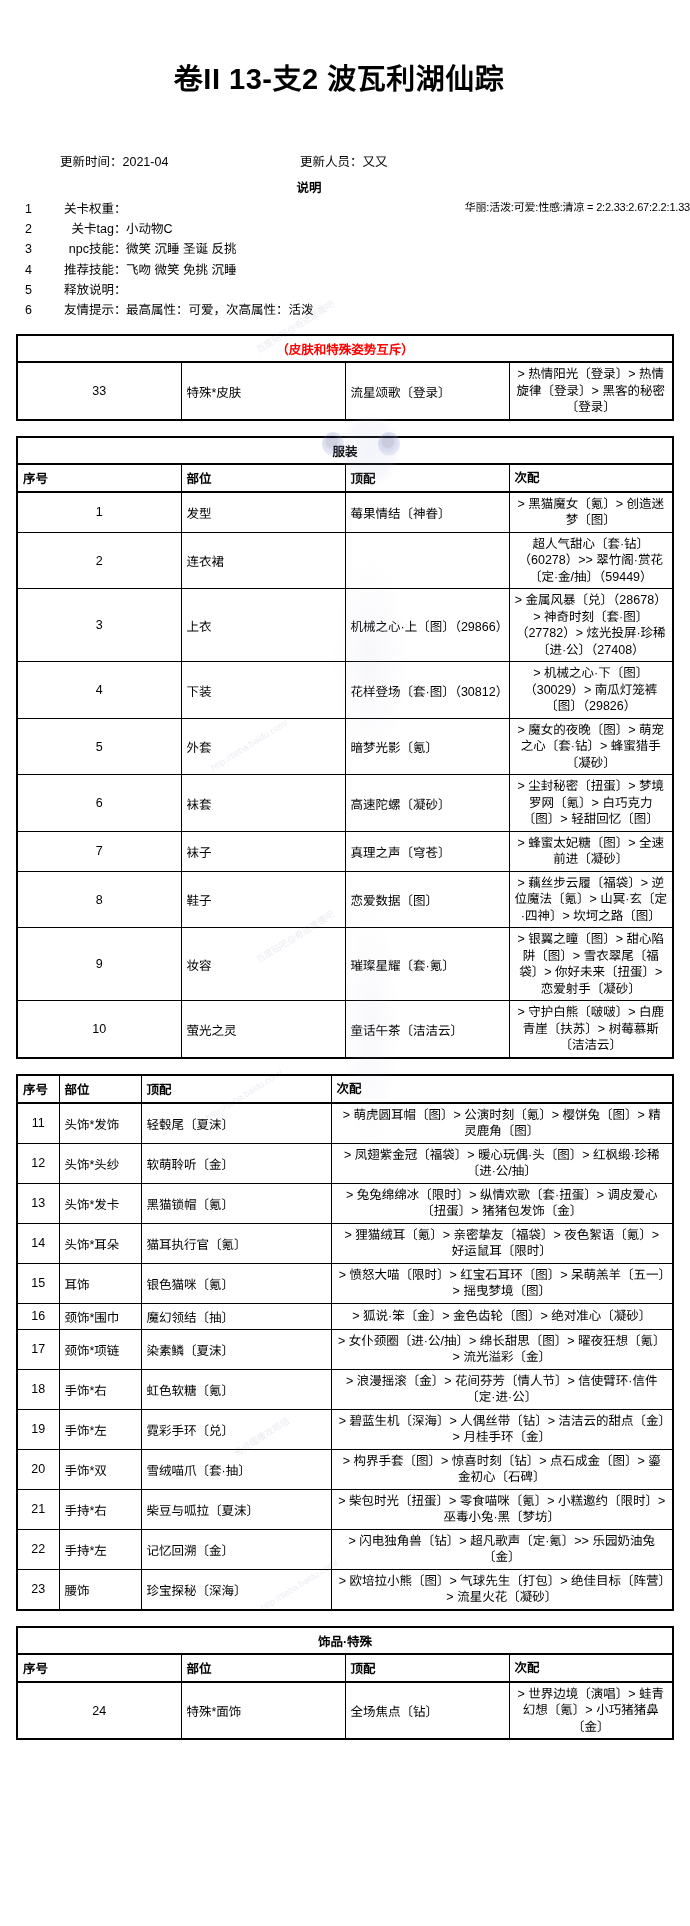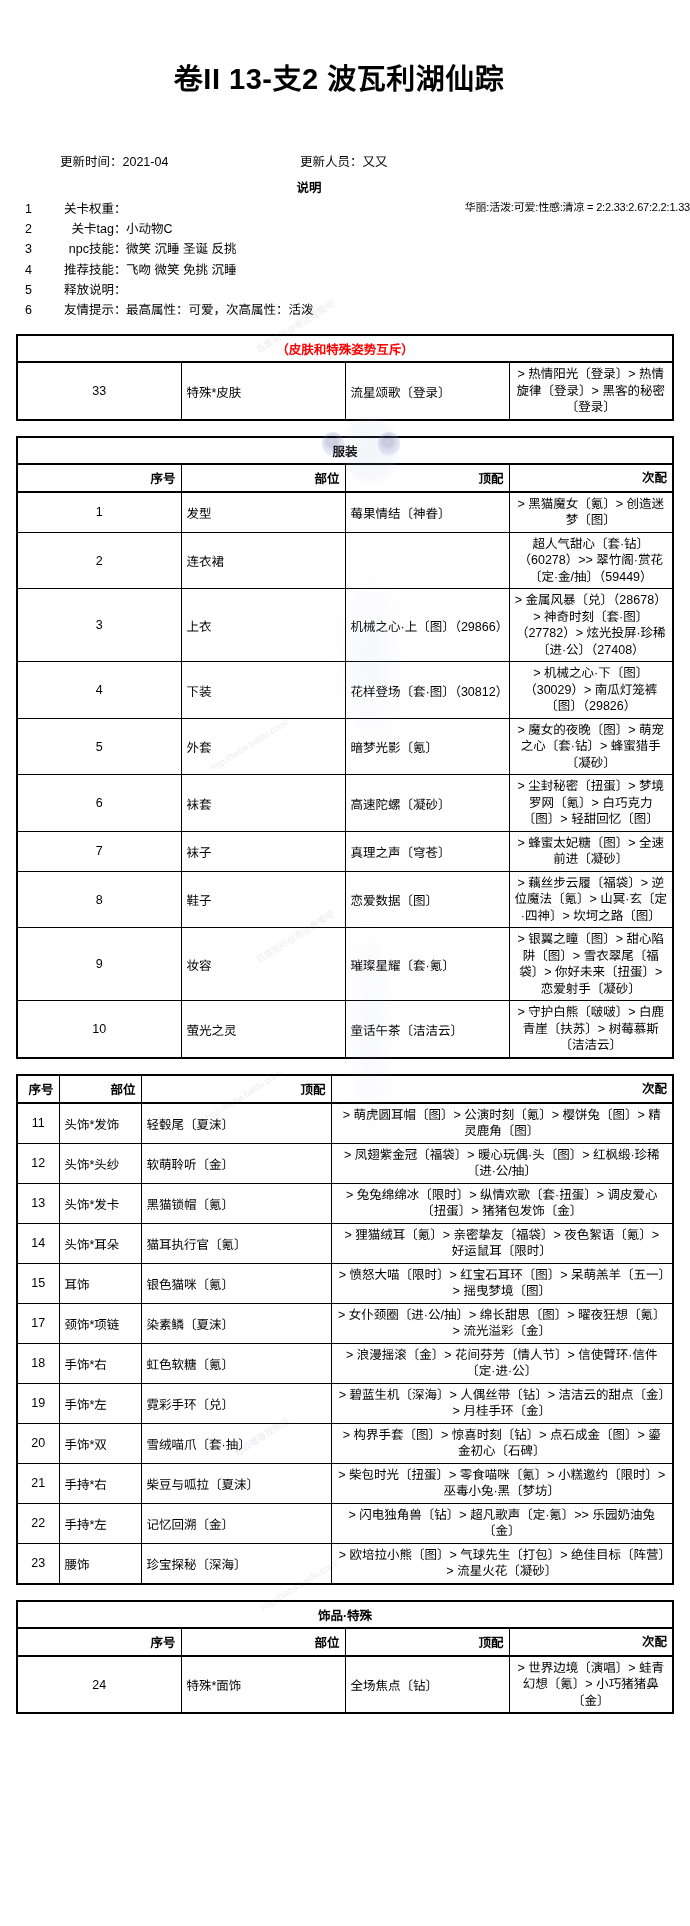--- a/index.html
+++ b/index.html
@@ -67,21 +67,21 @@
   .tbl .banner {
     text-align: center;
     font-weight: bold;
     font-size: 12.5px;
     height: 26px;
     border-left: none; border-right: none; border-top: none;
     border-bottom: 2px solid #000;
   }
   .tbl .banner.red { color: #ff0000; font-weight: bold; }
   .tbl .hdr td {
-    text-align: right;
+    text-align: left;
     font-weight: bold;
     height: 28px;
     border-bottom: 2px solid #000;
   }
   .c-no   { width: 42px;  text-align: center; }
   .c-part { width: 82px;  text-align: left; }
   .c-top  { width: 190px; text-align: left; }
   .c-sub  { text-align: center; line-height: 1.32; }
   .tbl tbody tr td { height: 24px; }
   .tbl tr.datarow td { border-bottom: 1px solid #000; }
@@ -307,20 +307,26 @@
             <td class="c-top">猫耳执行官〔氪〕</td>
             <td class="c-sub">&gt; 狸猫绒耳〔氪〕&gt; 亲密挚友〔福袋〕&gt; 夜色絮语〔氪〕&gt; 好运鼠耳〔限时〕</td>
           </tr>
           <tr class="datarow">
             <td class="c-no">15</td>
             <td class="c-part">耳饰</td>
             <td class="c-top">银色猫咪〔氪〕</td>
             <td class="c-sub">&gt; 愤怒大喵〔限时〕&gt; 红宝石耳环〔图〕&gt; 呆萌羔羊〔五一〕&gt; 摇曳梦境〔图〕</td>
           </tr>
           <tr class="datarow">
+            <td class="c-no">16</td>
+            <td class="c-part">颈饰*围巾</td>
+            <td class="c-top">魔幻领结〔抽〕</td>
+            <td class="c-sub">&gt; 狐说·笨〔金〕&gt; 金色齿轮〔图〕&gt; 绝对准心〔凝砂〕</td>
+          </tr>
+          <tr class="datarow">
             <td class="c-no">17</td>
             <td class="c-part">颈饰*项链</td>
             <td class="c-top">染素鳞〔夏沫〕</td>
             <td class="c-sub">&gt; 女仆颈圈〔进·公/抽〕&gt; 绵长甜思〔图〕&gt; 曜夜狂想〔氪〕&gt; 流光溢彩〔金〕</td>
           </tr>
           <tr class="datarow">
             <td class="c-no">18</td>
             <td class="c-part">手饰*右</td>
             <td class="c-top">虹色软糖〔氪〕</td>
             <td class="c-sub">&gt; 浪漫摇滚〔金〕&gt; 花间芬芳〔情人节〕&gt; 信使臂环·信件〔定·进·公〕</td>

